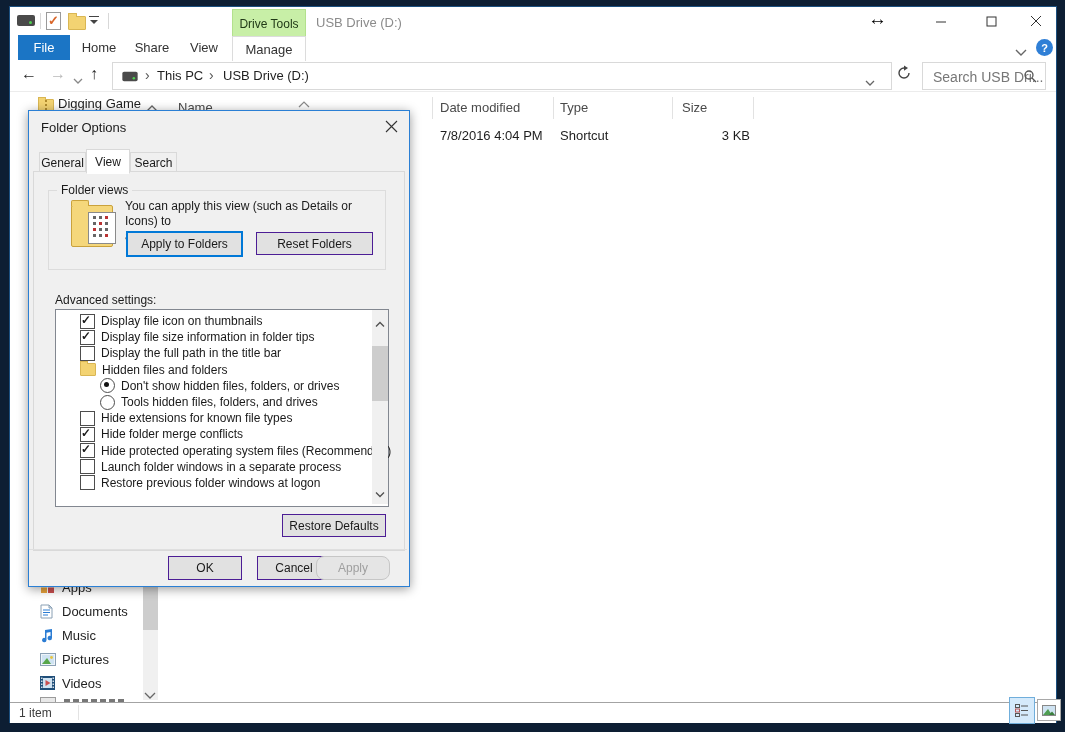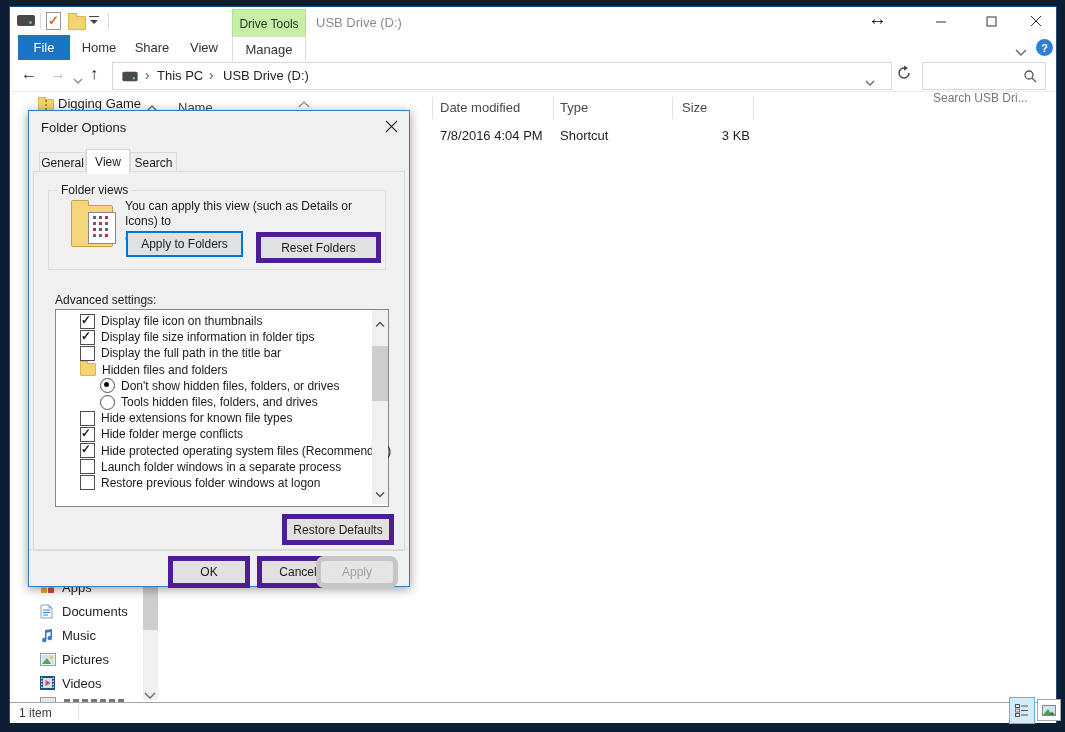--- a/index.html
+++ b/index.html
@@ -27,21 +27,21 @@
   .rtab.file{background:#1b75c5;color:#fff;}
   .rtab.manage{background:#fff;border:1px solid #dcdcdc;border-bottom:none;}
   .help-circle{width:17px;height:17px;border-radius:50%;background:#2f7fd6;color:#fff;font-size:11px;font-weight:bold;display:flex;align-items:center;justify-content:center;}
 
   
   .navglyph{font-size:16px;color:#2b2b2b;line-height:18px;}
   .navglyph.dis{color:#b9b9b9;}
   .box{background:#fff;border:1px solid #d9d9d9;}
   .crumb{font-size:13px;color:#1f1f1f;}
   .crumb-sep{font-size:14px;color:#555;}
-  .search-ph{font-size:12px;color:#777;margin-top:22px;}
+  .search-ph{font-size:14px;color:#777;}
 
   
   .side-label{font-size:13px;color:#1f1f1f;}
   .hdr{font-size:13px;color:#4a4a4a;}
   .cell{font-size:13px;color:#1e1e1e;}
   .colsep{width:1px;background:#e2e2e2;}
   .sb-track{background:#f0f0f0;}
   .sb-thumb{background:#cdcdcd;}
   .zipfolder{width:14px;height:11px;background:#f3d372;border:1px solid #d9b653;border-radius:1px;}
   .zipfolder::before{content:"";position:absolute;left:-1px;top:-3px;width:6px;height:2px;background:#f3d372;border:1px solid #d9b653;border-bottom:none;}
@@ -57,21 +57,21 @@
   
   #dialog{left:18px;top:103px;width:380px;height:475px;background:#f0f0f0;border:1px solid #2a7fd4;box-shadow:0 2px 10px rgba(0,0,0,.4);z-index:40;}
   .dlg-title{font-size:13px;color:#1a1a1a;}
   .dlg-close{font-size:15px;color:#333;display:flex;align-items:center;justify-content:center;}
   .tab{font-size:12px;color:#1a1a1a;background:#f0f0f0;border:1px solid #d9d9d9;display:flex;align-items:center;justify-content:center;}
   .tab.active{background:#fff;border-bottom:1px solid #fff;}
   .tabpage{left:4px;top:60px;width:370px;height:378px;background:#f0f0f0;border:1px solid #d9d9d9;}
   .groupbox{border:1px solid #dcdcdc;}
   .legend{font-size:12px;color:#1a1a1a;background:#f0f0f0;padding:0 4px;}
   .smalltext{font-size:12px;color:#1a1a1a;line-height:15px;}
-  .btn{background:#e1e1e1;border:5px solid #4c1d95;font-size:12px;color:#1a1a1a;display:flex;align-items:center;justify-content:center;}
+  .btn{background:#e1e1e1;border:1px solid #4c1d95;font-size:12px;color:#1a1a1a;display:flex;align-items:center;justify-content:center;}
   .btn.focusdef{border:2px solid #0078d7;}
   .btn.disabled{color:#9f9f9f;border-color:#c6c6c6;background:#e5e5e5;}
   .listbox{background:#fff;border:1px solid #828790;}
   .adv-row{height:16.2px;display:flex;align-items:center;padding-left:24px;}
   .adv-row.indent{padding-left:44px;}
   .adv-label{font-size:12px;color:#1a1a1a;margin-left:6px;white-space:nowrap;}
   .cb{width:13px;height:13px;background:#fff;border:1px solid #4d4d4d;position:relative;flex:0 0 auto;}
   .cb.on::after{content:"\2713";position:absolute;left:0px;top:-2px;font-size:12px;color:#1a1a1a;font-weight:bold;}
   .rb{width:13px;height:13px;background:#fff;border:1px solid #4d4d4d;border-radius:50%;position:relative;flex:0 0 auto;}
   .rb.on::after{content:"";position:absolute;left:3px;top:3px;width:5px;height:5px;background:#111;border-radius:50%;}

